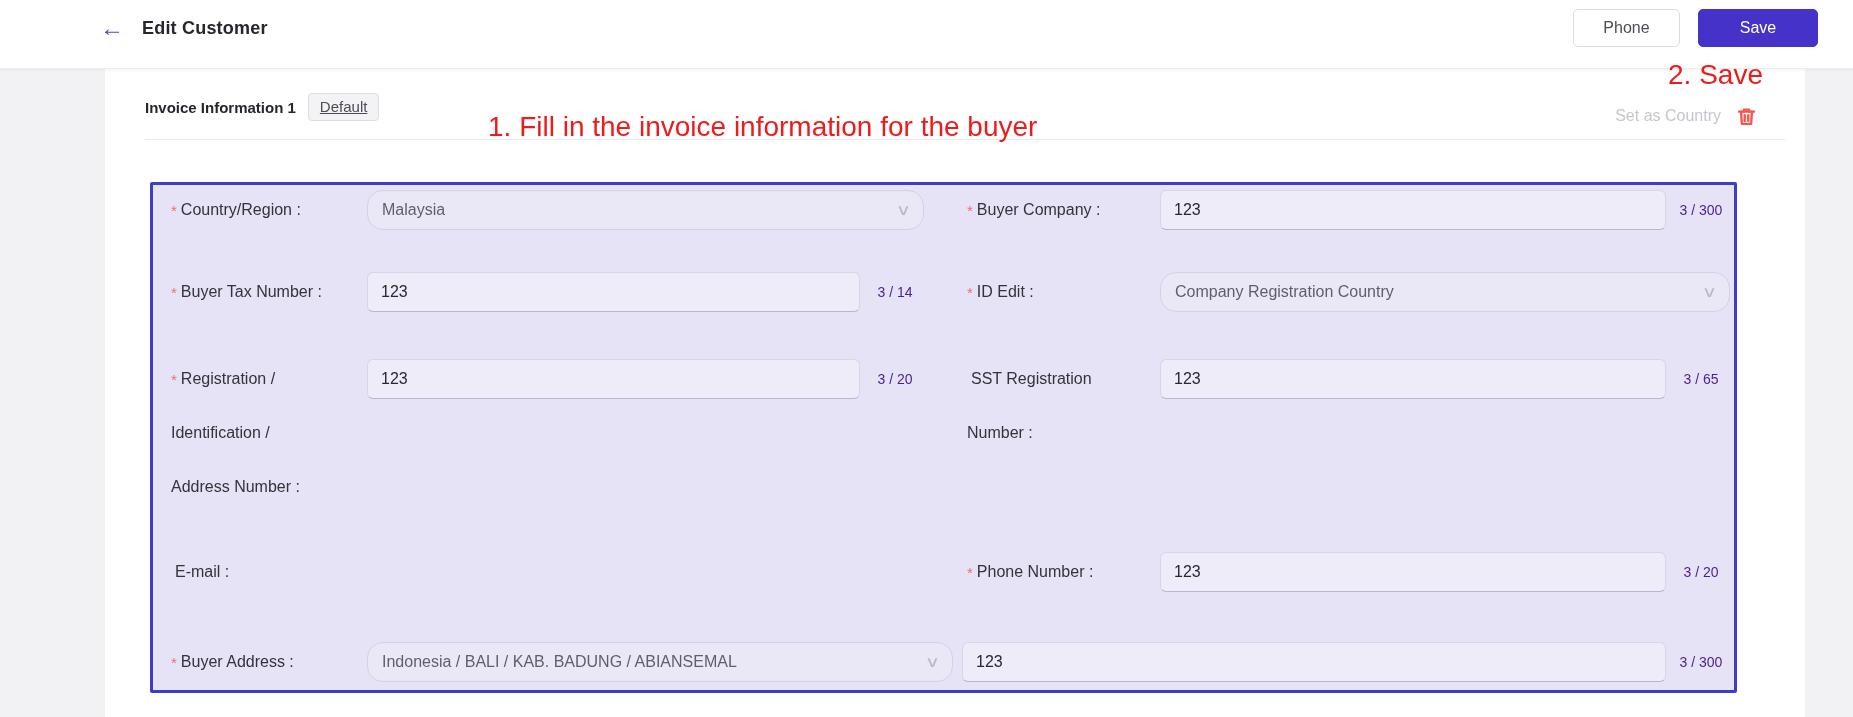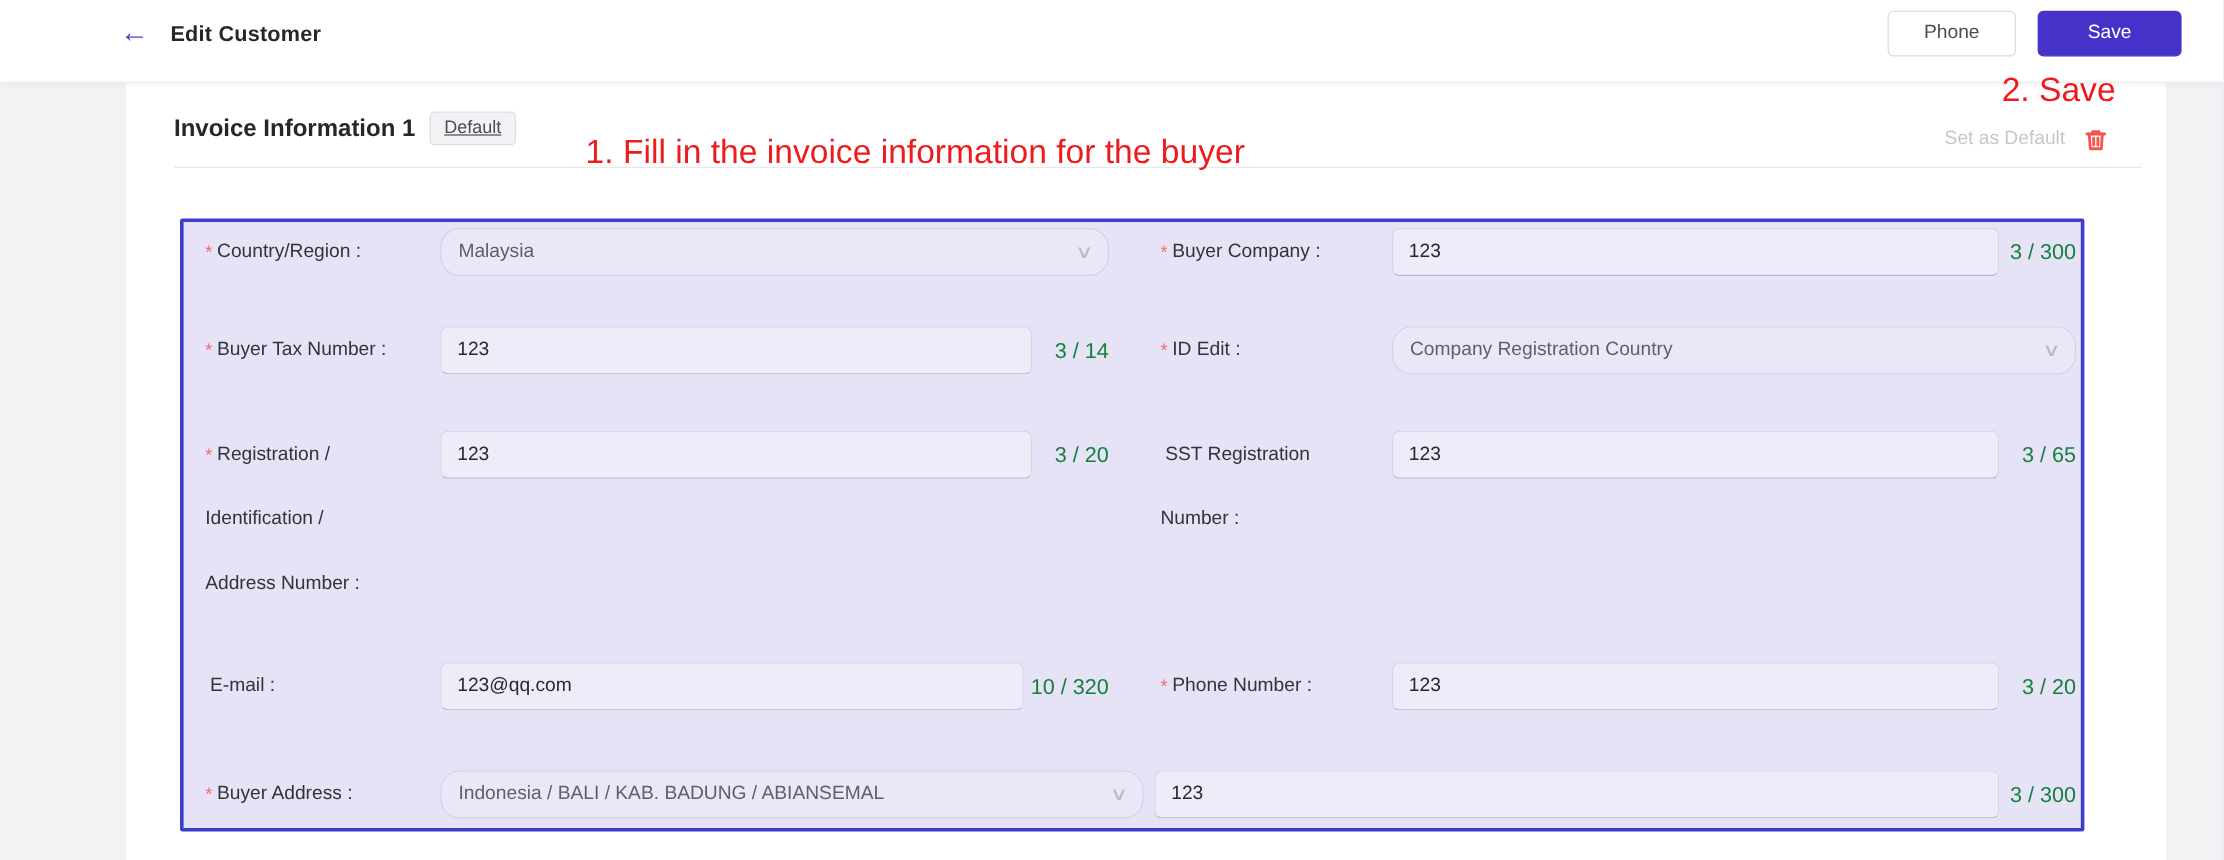--- a/index.html
+++ b/index.html
@@ -34,21 +34,21 @@
   .anno-step1 { left:488px; top:108px; }
   .anno-step2 { top:56px; right:90px; }
 
   
   .card {
     position:absolute; top:69px; left:105px; right:48px; bottom:0;
     background:#ffffff;
     padding:18px 20px 0 40px;
   }
   .section-head { display:flex; align-items:center; height:40px; }
-  .section-title { font-size:20px; font-weight:700; color:#26262e; }
+  .section-title { font-size:15px; font-weight:700; color:#26262e; }
   .badge {
     margin-left:12px; background:#f3f3f6; border:1px solid #dddde3; border-radius:4px;
     padding:4px 11px; font-size:15px; color:#4c4c55; line-height:1.2;text-decoration:underline;
   }
   .section-actions { margin-left:auto; margin-right:28px; display:flex; align-items:center; gap:15px; margin-top:18px; }
   .set-default { color:#c5c7cd; font-size:16px; cursor:pointer; }
   .trash { width:21px; height:21px; cursor:pointer; display:block; }
   .divider { height:1px; background:#e9e9ed; margin-top:12px; }
 
   
@@ -76,21 +76,21 @@
   .inp-box {
     flex:1; height:40px; display:flex; align-items:center;
     background:rgba(255,255,255,0.32);
     border:1px solid #d7d5ea; border-bottom:1px solid #b9b7d0;
     border-radius:6px; padding:0 10px 0 13px;
   }
   .inp-box input {
     width:100%; border:none; outline:none; background:transparent;
     font-family:inherit; font-size:16px; color:#28282f;
   }
-  .cnt { min-width:64px; text-align:right; padding-left:6px; font-size:18px; color:#15803d; white-space:nowrap; }
+  .cnt { min-width:64px; text-align:center; padding-left:6px; font-size:14px; color:#4c1d95; white-space:nowrap; }
   .sel {
     width:100%; height:40px; display:flex; align-items:center;
     background:rgba(255,255,255,0.20);
     border:1px solid #d3d1e8; border-radius:16px;
     padding:0 14px; color:#5f5f6b; font-size:16px; cursor:pointer;
   }
   .sel .sel-text { flex:1; white-space:nowrap; overflow:hidden; }
   .chev { color:#b7bbc8; font-size:15px; transform:scaleX(1.4); }
   
   .addr-sel { width:586px; flex:none; margin-right:9px; }
@@ -112,21 +112,21 @@
 
 <div class="anno anno-step2">2. Save</div>
 <div class="anno anno-step1">1. Fill in the invoice information for the buyer</div>
 
 <div class="card">
 
   <div class="section-head">
     <span class="section-title">Invoice Information 1</span>
     <span class="badge">Default</span>
     <div class="section-actions">
-      <span class="set-default">Set as Default</span>
+      <span class="set-default">Set as Country</span>
       <svg class="trash" viewBox="0 0 24 24" fill="none" stroke="#f5554b" stroke-width="2.7" stroke-linecap="round" stroke-linejoin="round">
         <path d="M3.5 6.5h17"></path>
         <path d="M9 6.5V4.2h6v2.3"></path>
         <path d="M5.8 6.5l.9 14h10.6l.9-14"></path>
         <path d="M10 10.5v6.5"></path>
         <path d="M14 10.5v6.5"></path>
       </svg>
     </div>
   </div>
 
@@ -208,26 +208,20 @@
         </div>
         <span class="cnt">3 / 65</span>
       </div>
     </div>
 
     <div class="row" style="margin-top:43px;">
       <div class="lbl">
         <span class="req"></span>
         <span>E-mail :</span>
       </div>
-      <div class="fld fld-l">
-        <div class="inp-box">
-          <input type="text" value="123@qq.com" style="">
-        </div>
-        <span class="cnt">10 / 320</span>
-      </div>
       <div class="lbl lbl-r">
         <span class="req">*</span>
         <span>Phone Number :</span>
       </div>
       <div class="fld fld-r">
         <div class="inp-box">
           <input type="text" value="123" style="">
         </div>
         <span class="cnt">3 / 20</span>
       </div>

